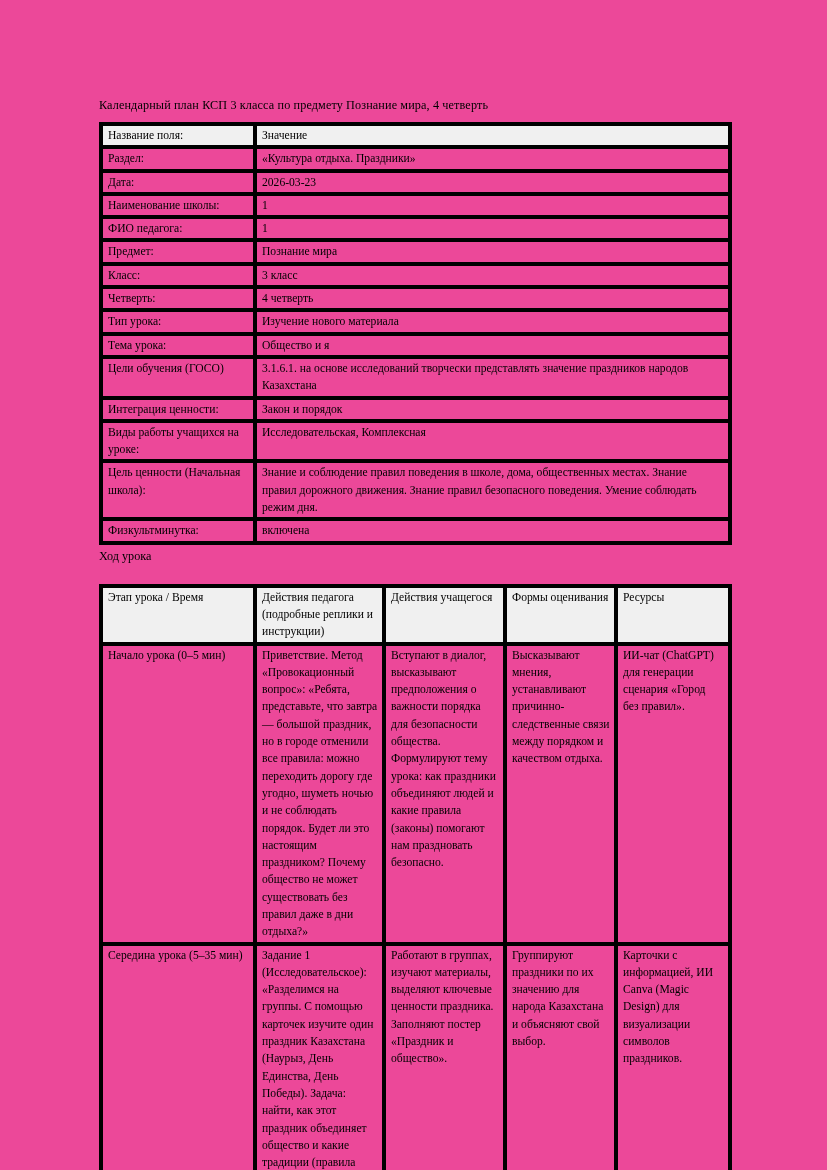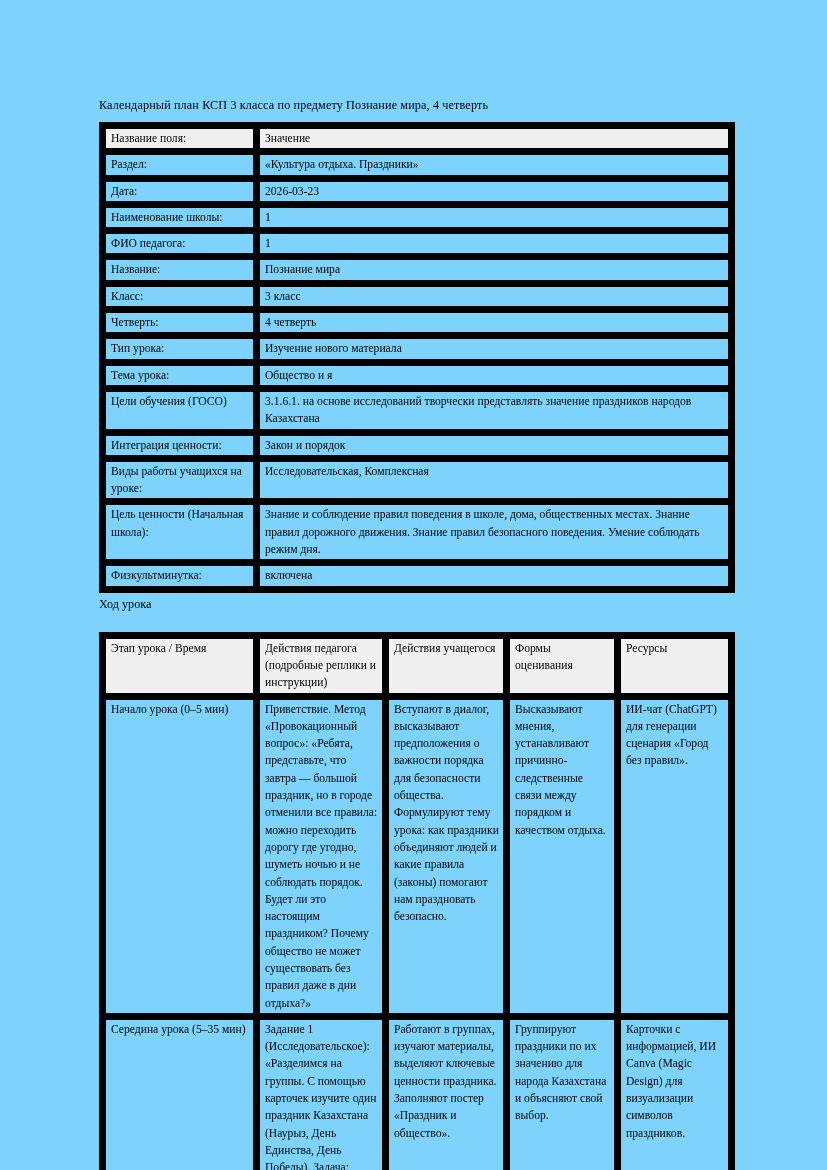--- a/index.html
+++ b/index.html
@@ -16,21 +16,21 @@
     font-family: "Liberation Serif", "DejaVu Serif", serif;
     color: #000000;
     -webkit-font-smoothing: antialiased;
   }
   .page {
     position: absolute;
     left: 0;
     top: 0;
     width: 827px;
     height: 1170px;
-    background: #7dd3fc;
+    background: #ec4899;
   }
   .content {
     position: absolute;
     left: 99px;
     top: 98px;
     width: 629px;
   }
 
   .doc-title {
     font-size: 12.2px;
@@ -49,21 +49,21 @@
   }
 
   table.doc-table {
     border-collapse: collapse;
     width: 629px;
     table-layout: fixed;
     font-size: 11.6px;
     line-height: 17.3px;
   }
   table.doc-table td, table.doc-table th {
-    border: 7px solid #000000;
+    border: 4px solid #000000;
     padding: 1px 4px 1px 5px;
     vertical-align: top;
     text-align: left;
     font-weight: normal;
     word-wrap: break-word;
     overflow-wrap: break-word;
     hyphens: none;
   }
   table.doc-table thead th,
   table.doc-table tr.head-row td {
@@ -114,21 +114,21 @@
         </tr>
         <tr>
           <td>Наименование школы:</td>
           <td>1</td>
         </tr>
         <tr>
           <td>ФИО педагога:</td>
           <td>1</td>
         </tr>
         <tr>
-          <td>Название:</td>
+          <td>Предмет:</td>
           <td>Познание мира</td>
         </tr>
         <tr>
           <td>Класс:</td>
           <td>3 класс</td>
         </tr>
         <tr>
           <td>Четверть:</td>
           <td>4 четверть</td>
         </tr>

